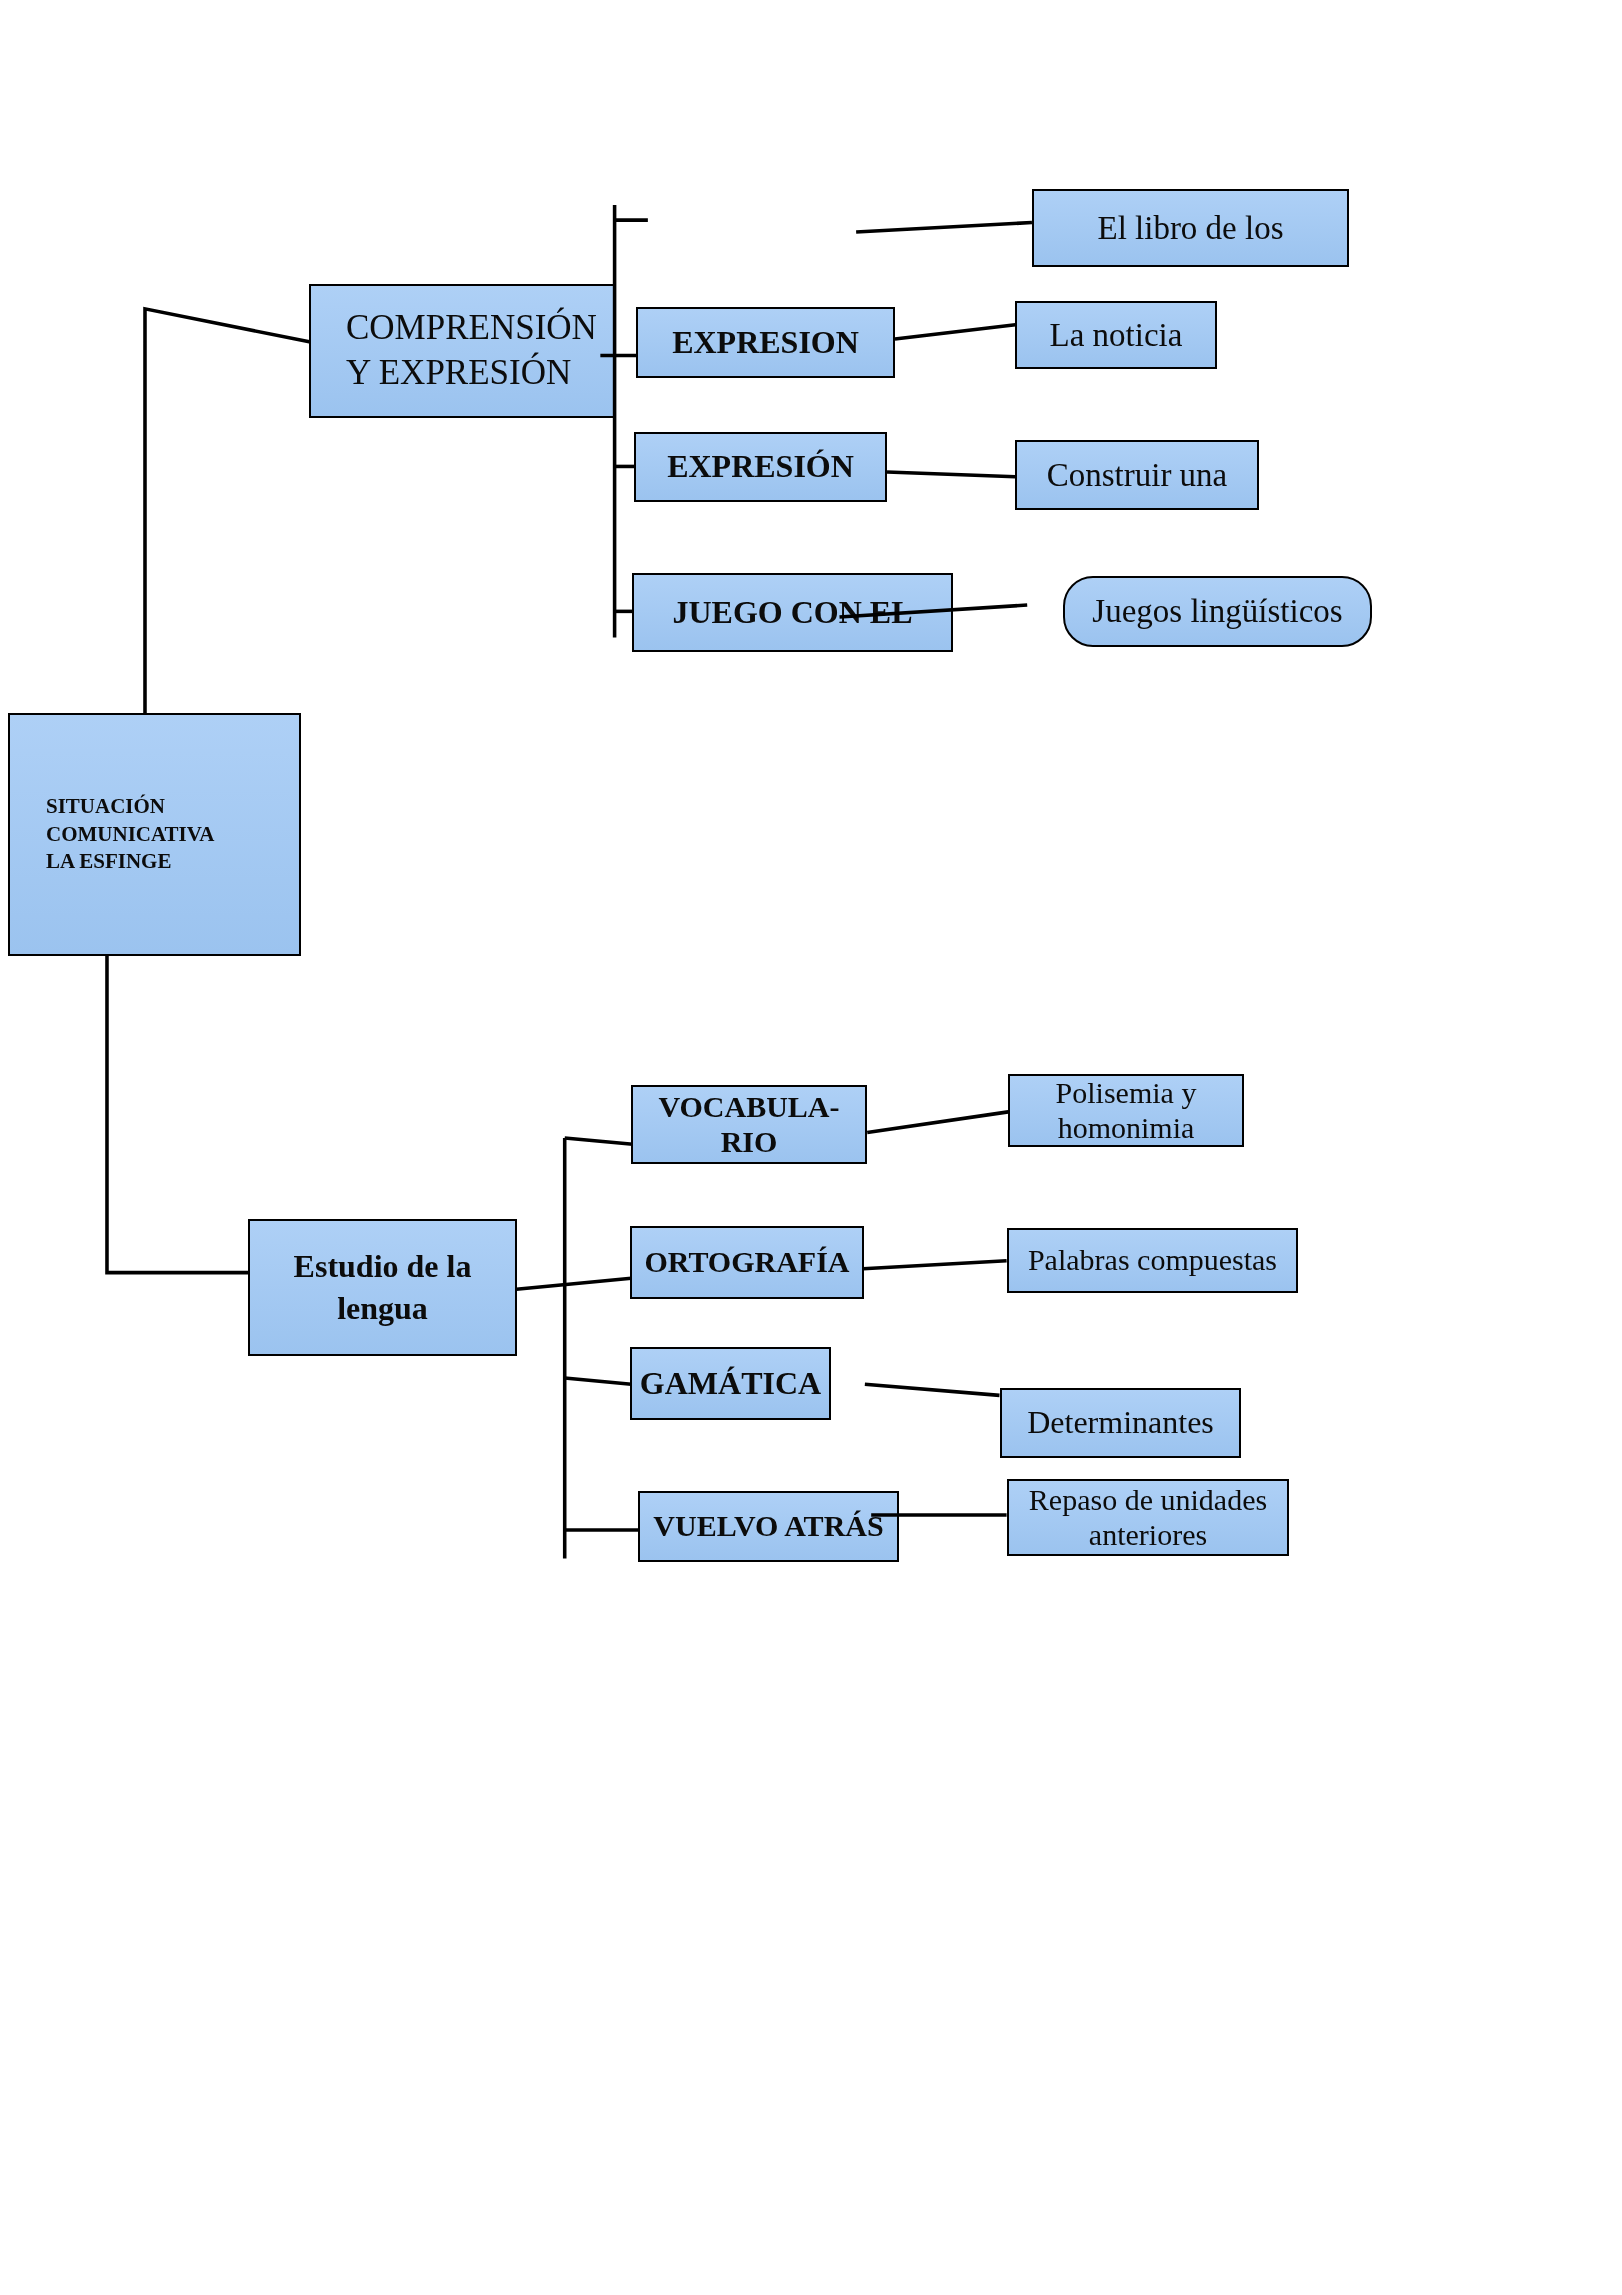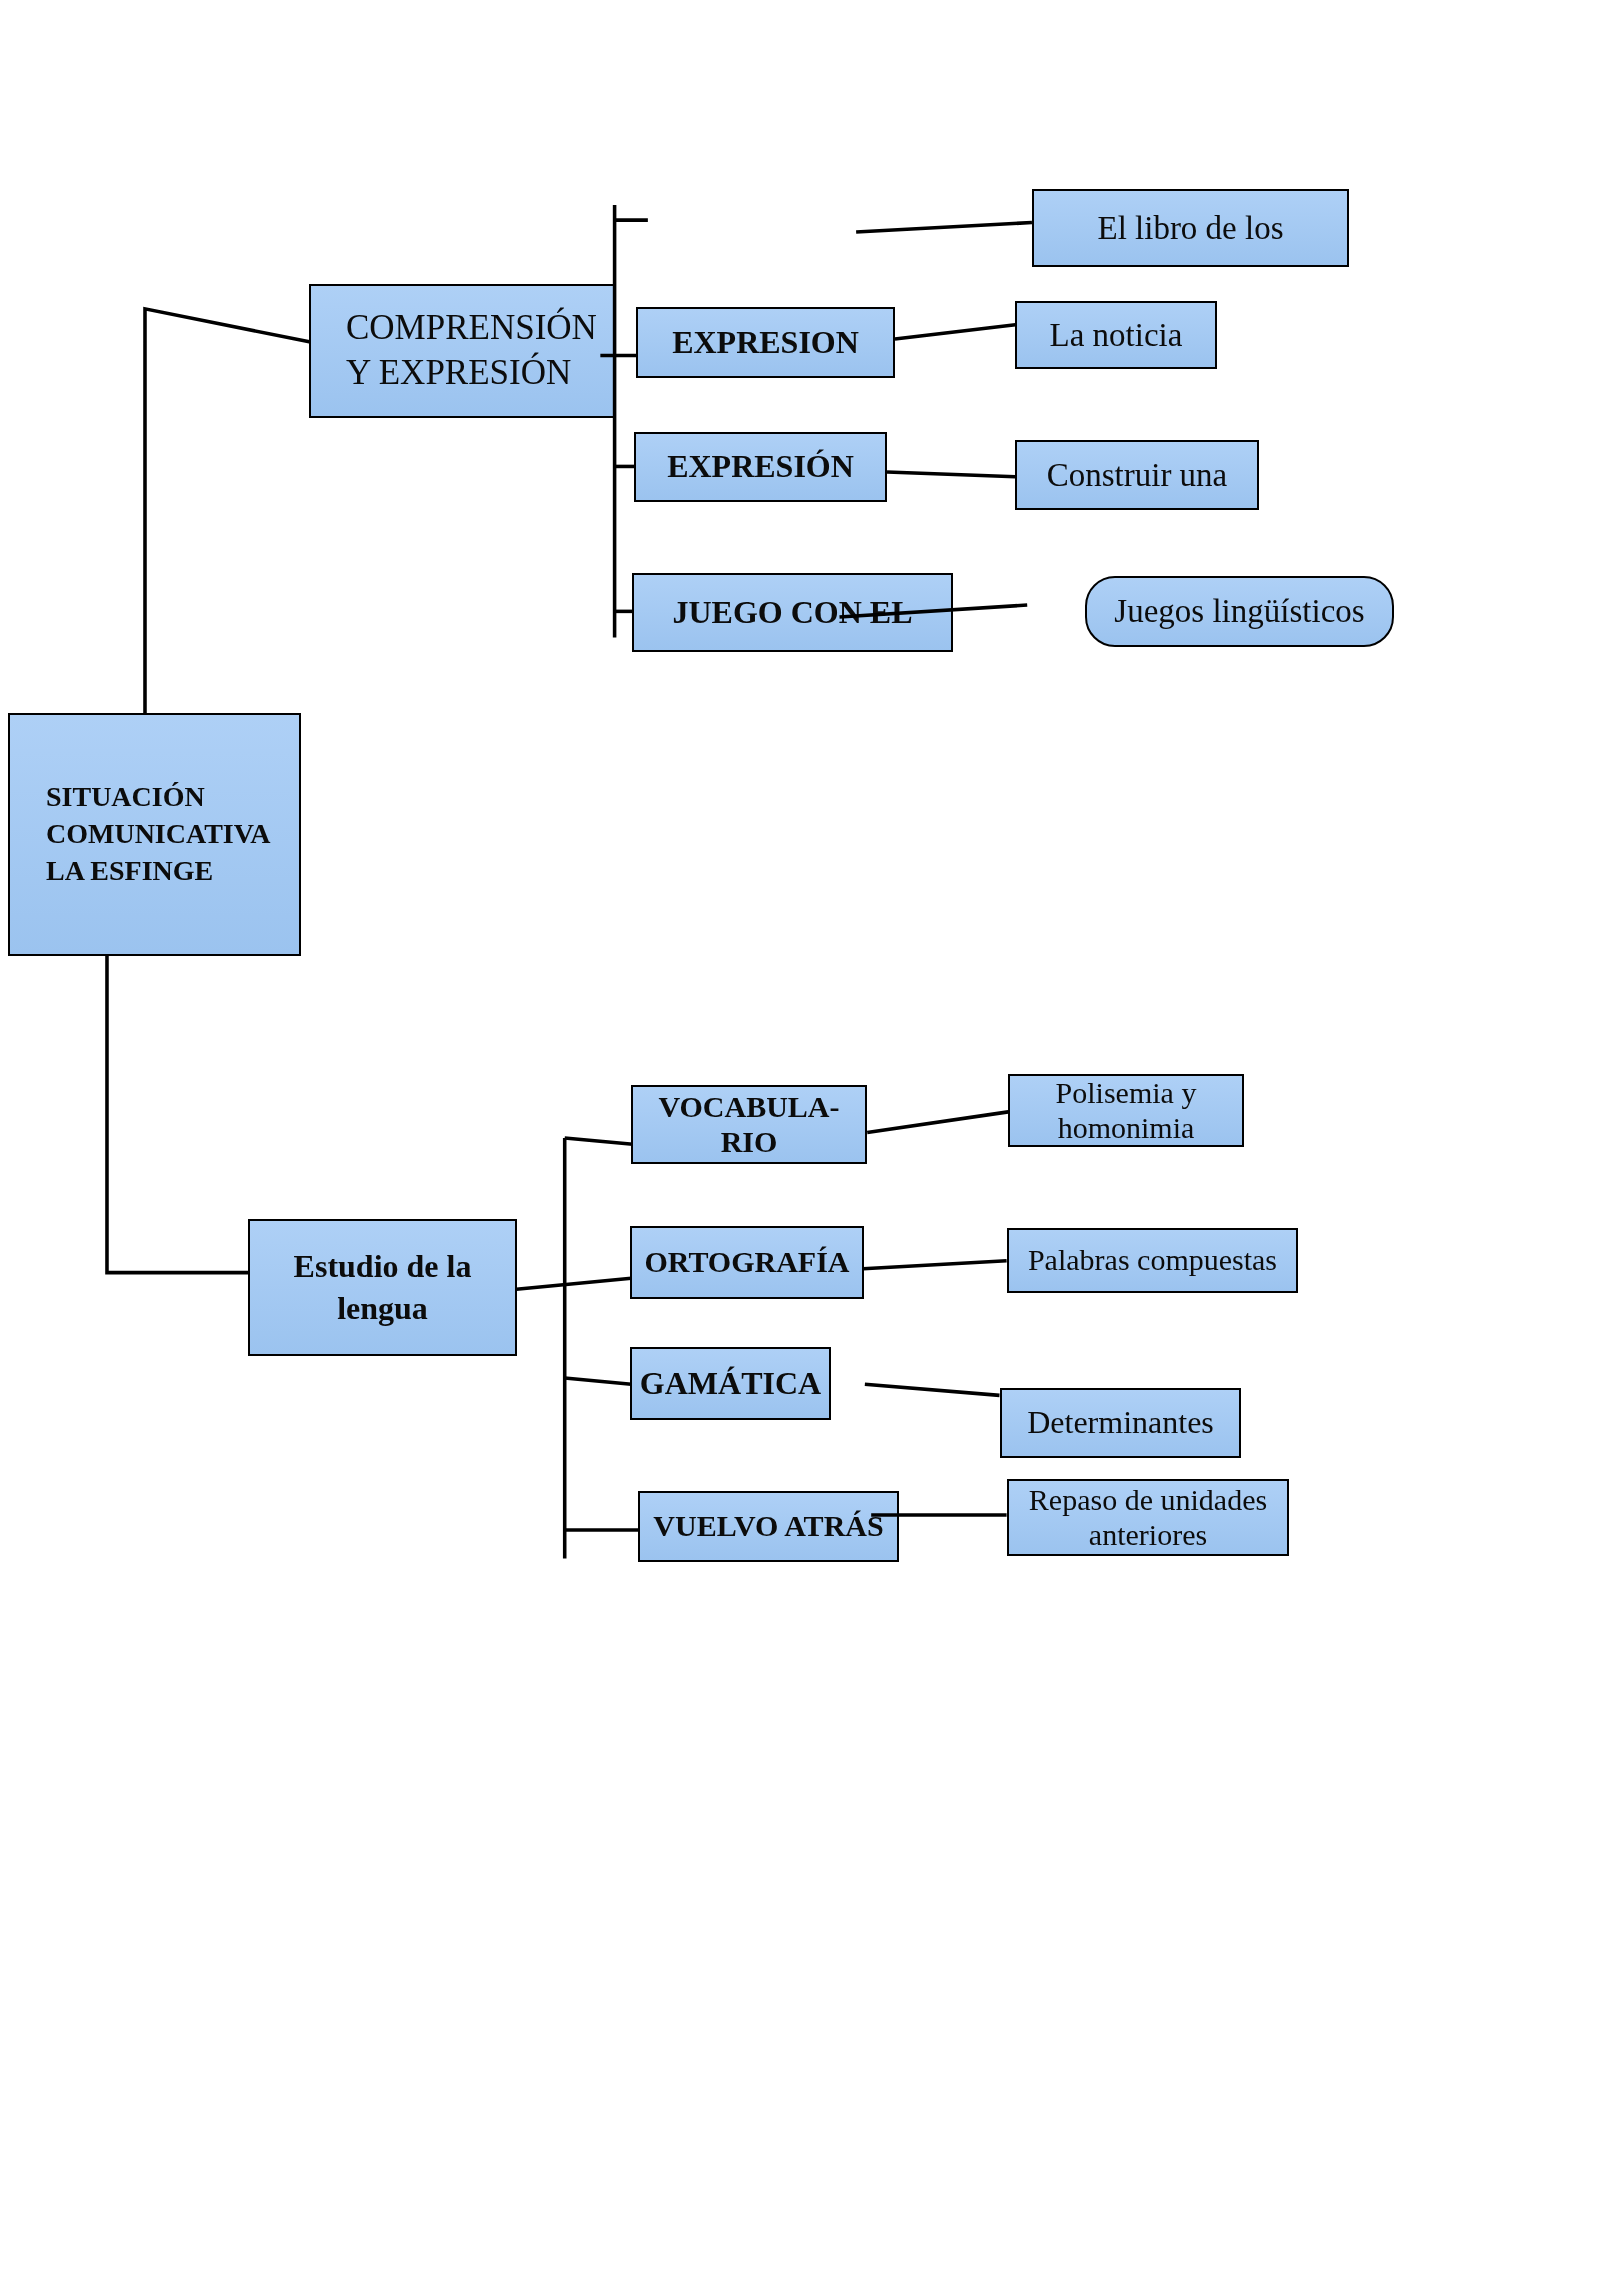--- a/index.html
+++ b/index.html
@@ -81,21 +81,21 @@
     <path d="M 652 1628 L 797 1614"></path>
     <path d="M 713 1740 L 797 1748"></path>
     <path d="M 713 1932 L 808 1932"></path>
 
     <path d="M 1095 1430 L 1273 1404"></path>
     <path d="M 1090 1602 L 1271 1592"></path>
     <path d="M 1092 1748 L 1262 1762"></path>
     <path d="M 1100 1913 L 1271 1913"></path>
   </svg>
 
-  <div class="node bold left" style="left:8px; top:713px; width:293px; height:243px; font-size:28px; line-height:1.32; padding-left:36px; padding-right:23px;">
+  <div class="node bold left" style="left:8px; top:713px; width:293px; height:243px; font-size:21px; line-height:1.32; padding-left:36px; padding-right:23px;">
     <span class="ln">SITUACIÓN</span>
     <span class="ln">COMUNICATIVA</span>
     <span class="ln">LA ESFINGE</span>
   </div>
 
   <div class="node left" style="left:309px; top:284px; width:307px; height:134px; font-size:35px; line-height:1.28; padding-left:35px; padding-right:4.8px;">
     <span class="ln">COMPRENSIÓN</span>
     <span class="ln">Y EXPRESIÓN</span>
   </div>
 
@@ -113,21 +113,21 @@
   <div class="node bold" style="left:634px; top:432px; width:253px; height:70px; font-size:32px;">
     <span class="ln">EXPRESIÓN</span>
   </div>
   <div class="node" style="left:1015px; top:440px; width:244px; height:70px; font-size:33px;">
     <span class="ln">Construir una</span>
   </div>
 
   <div class="node bold" style="left:632px; top:573px; width:321px; height:79px; font-size:32px;">
     <span class="ln">JUEGO CON EL</span>
   </div>
-  <div class="node" style="left:1085px; top:576px; width:309px; height:71px; font-size:33px;border-radius:30px;">
+  <div class="node" style="left:1063px; top:576px; width:309px; height:71px; font-size:33px;border-radius:30px;">
     <span class="ln">Juegos lingüísticos</span>
   </div>
 
   <div class="node bold" style="left:248px; top:1219px; width:269px; height:137px; font-size:32px; line-height:1.3;">
     <span class="ln">Estudio de la</span>
     <span class="ln">lengua</span>
   </div>
 
   <div class="node bold tight" style="left:631px; top:1085px; width:236px; height:79px; font-size:30px;">
     <span class="ln">VOCABULA-</span>

